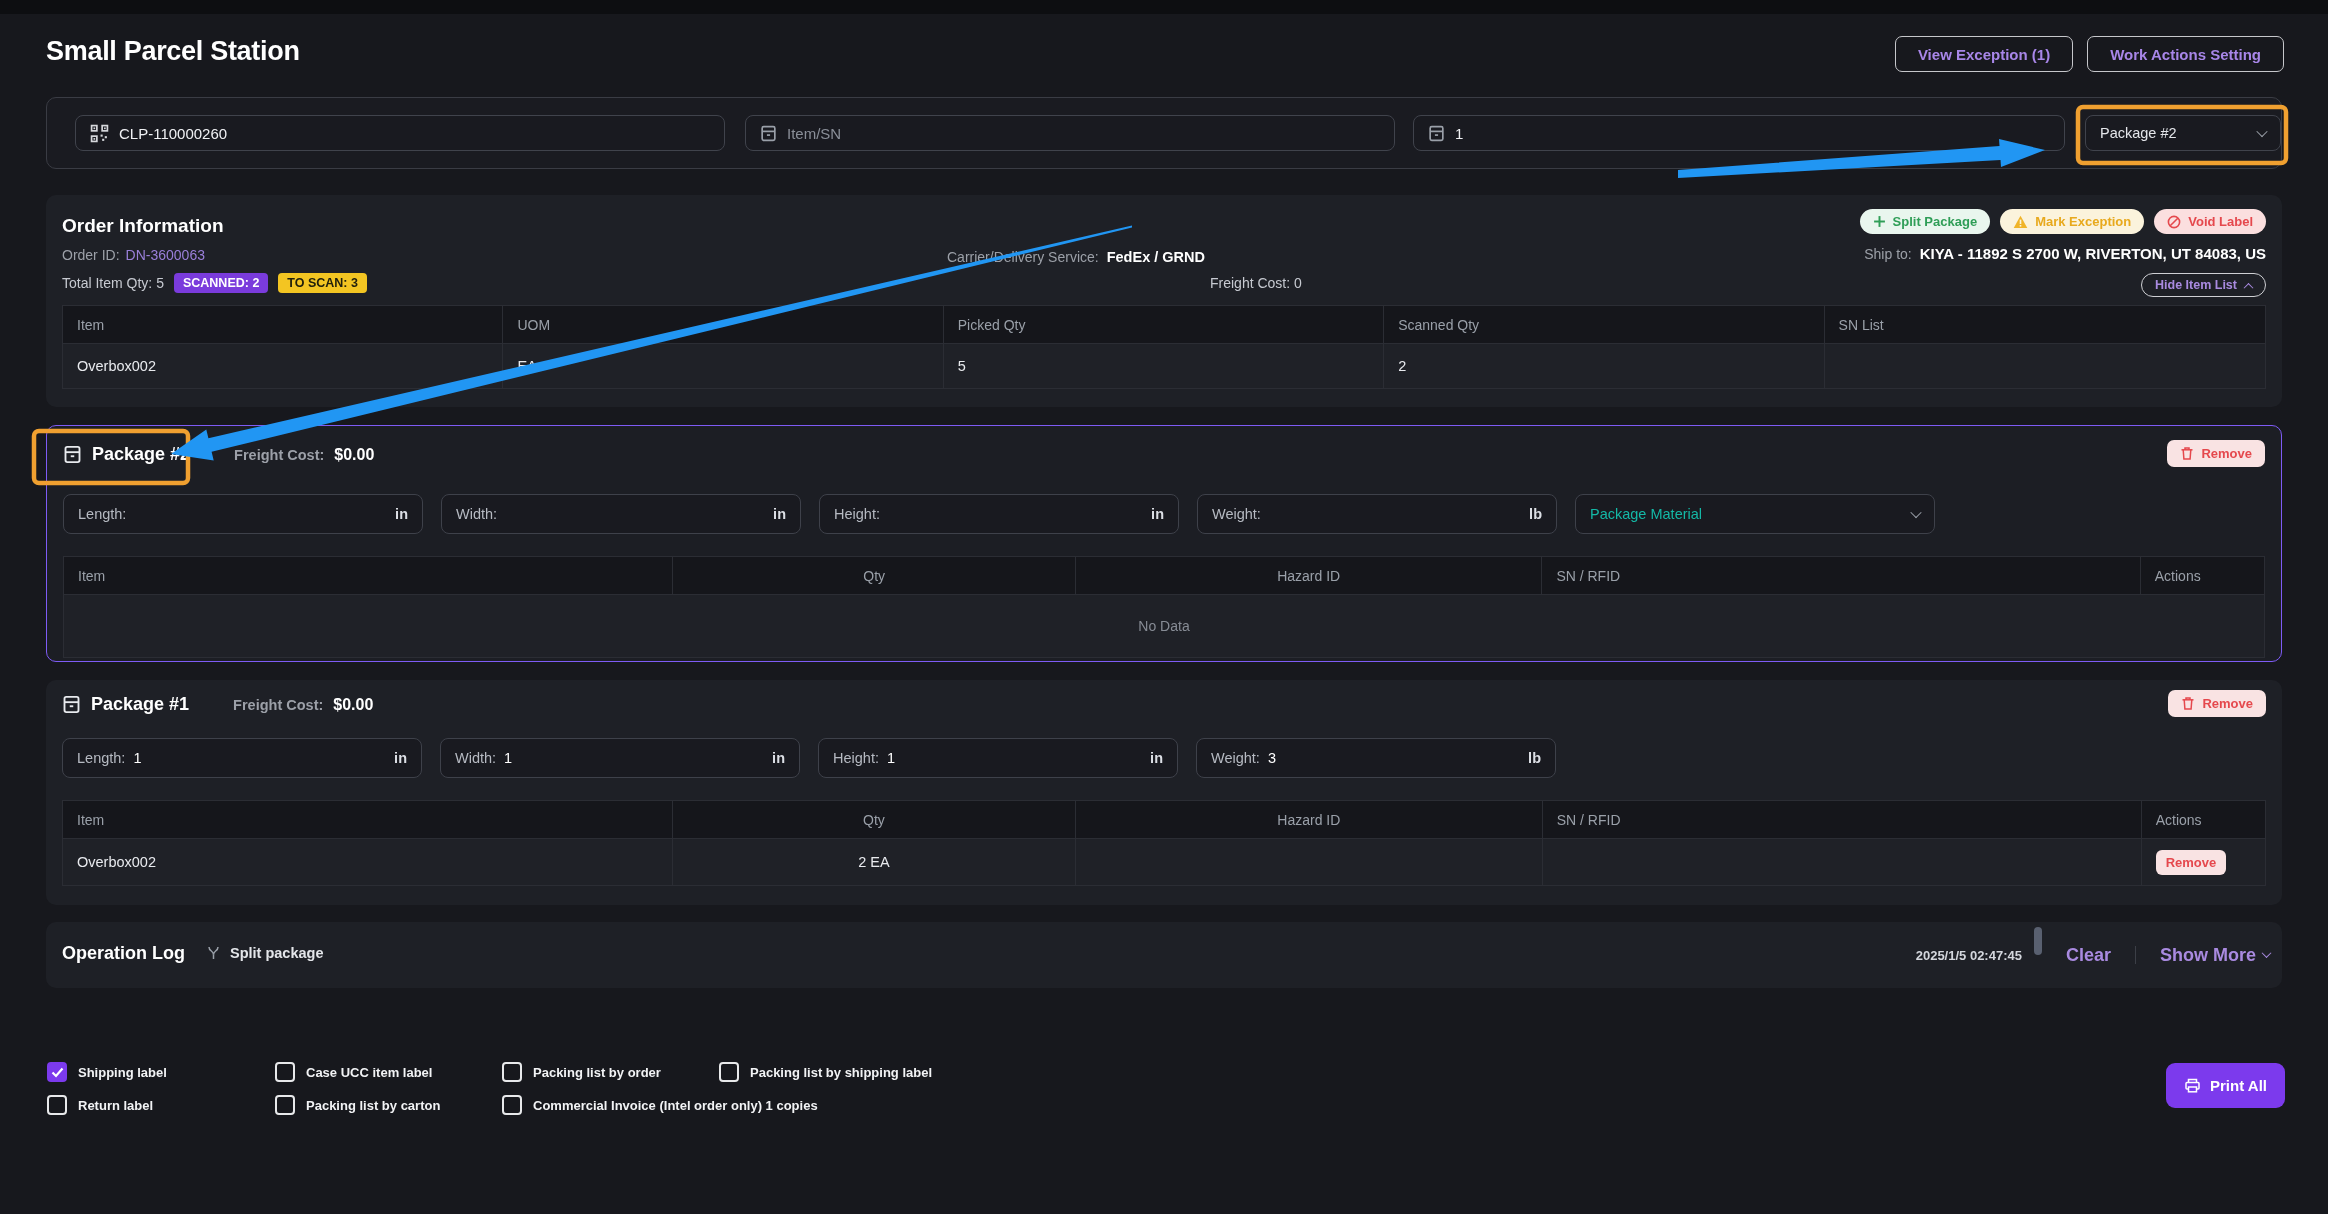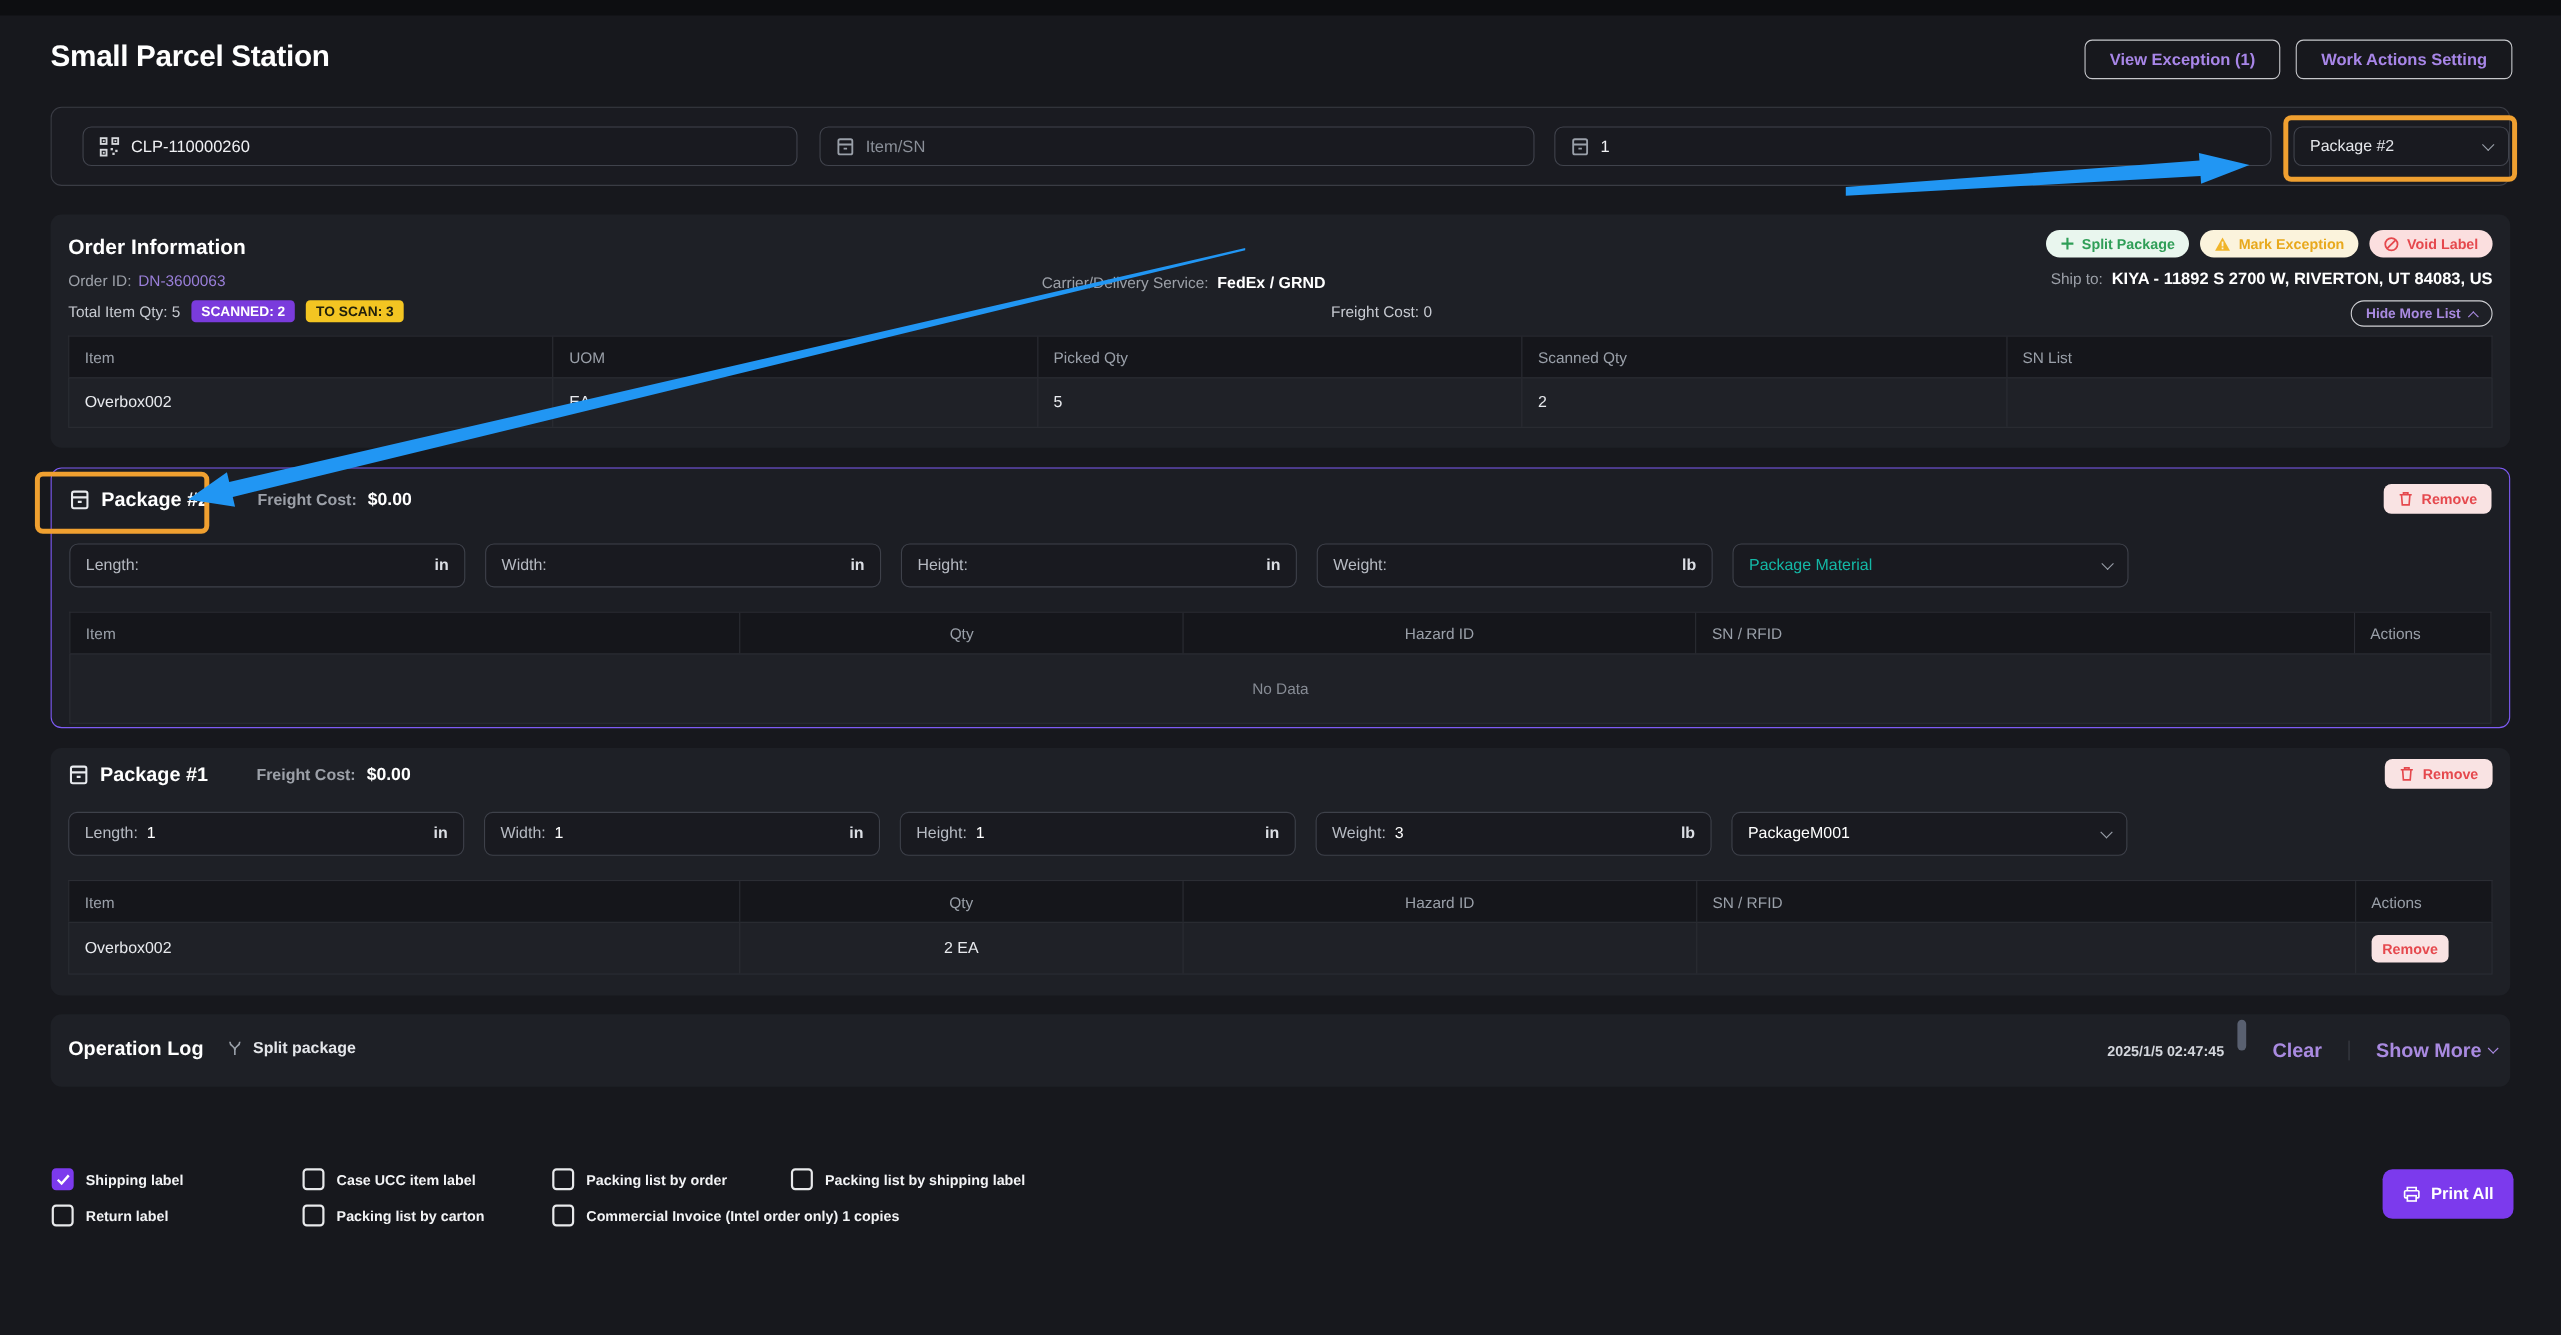--- a/index.html
+++ b/index.html
@@ -241,21 +241,21 @@
           </svg>
       </span>
       <span>Void Label</span>
     </div>
   </div>
 
   <div class="oi-shipto">
     <span>Ship to:</span><b>KIYA - 11892 S 2700 W, RIVERTON, UT 84083, US</b>
   </div>
   <div class="hide-pill">
-    <span>Hide More List</span>
+    <span>Hide Item List</span>
     <span class="chev up"></span>
   </div>
 
   <div class="tbl" style="top:110px;">
     <div class="tbl-head cols-order">
       <div>Item</div>
       <div>UOM</div>
       <div>Picked Qty</div>
       <div>Scanned Qty</div>
       <div>SN List</div>
@@ -375,24 +375,20 @@
   </div>
   <div class="dim-field" style="left:772px; top:58px;">
     <span class="lbl">Height:</span>
     <span class="val">1</span>
     <span class="unit">in</span>
   </div>
   <div class="dim-field" style="left:1150px; top:58px;">
     <span class="lbl">Weight:</span>
     <span class="val">3</span>
     <span class="unit">lb</span>
-  </div>
-  <div class="dim-field mat-field" style="left:1528px; top:58px;">
-    <span class="val">PackageM001</span>
-    <span class="chev down"></span>
   </div>
 
   <div class="tbl" style="top:120px;">
     <div class="tbl-head cols-pkg">
       <div>Item</div>
       <div class="c">Qty</div>
       <div class="c">Hazard ID</div>
       <div>SN / RFID</div>
       <div>Actions</div>
     </div>

